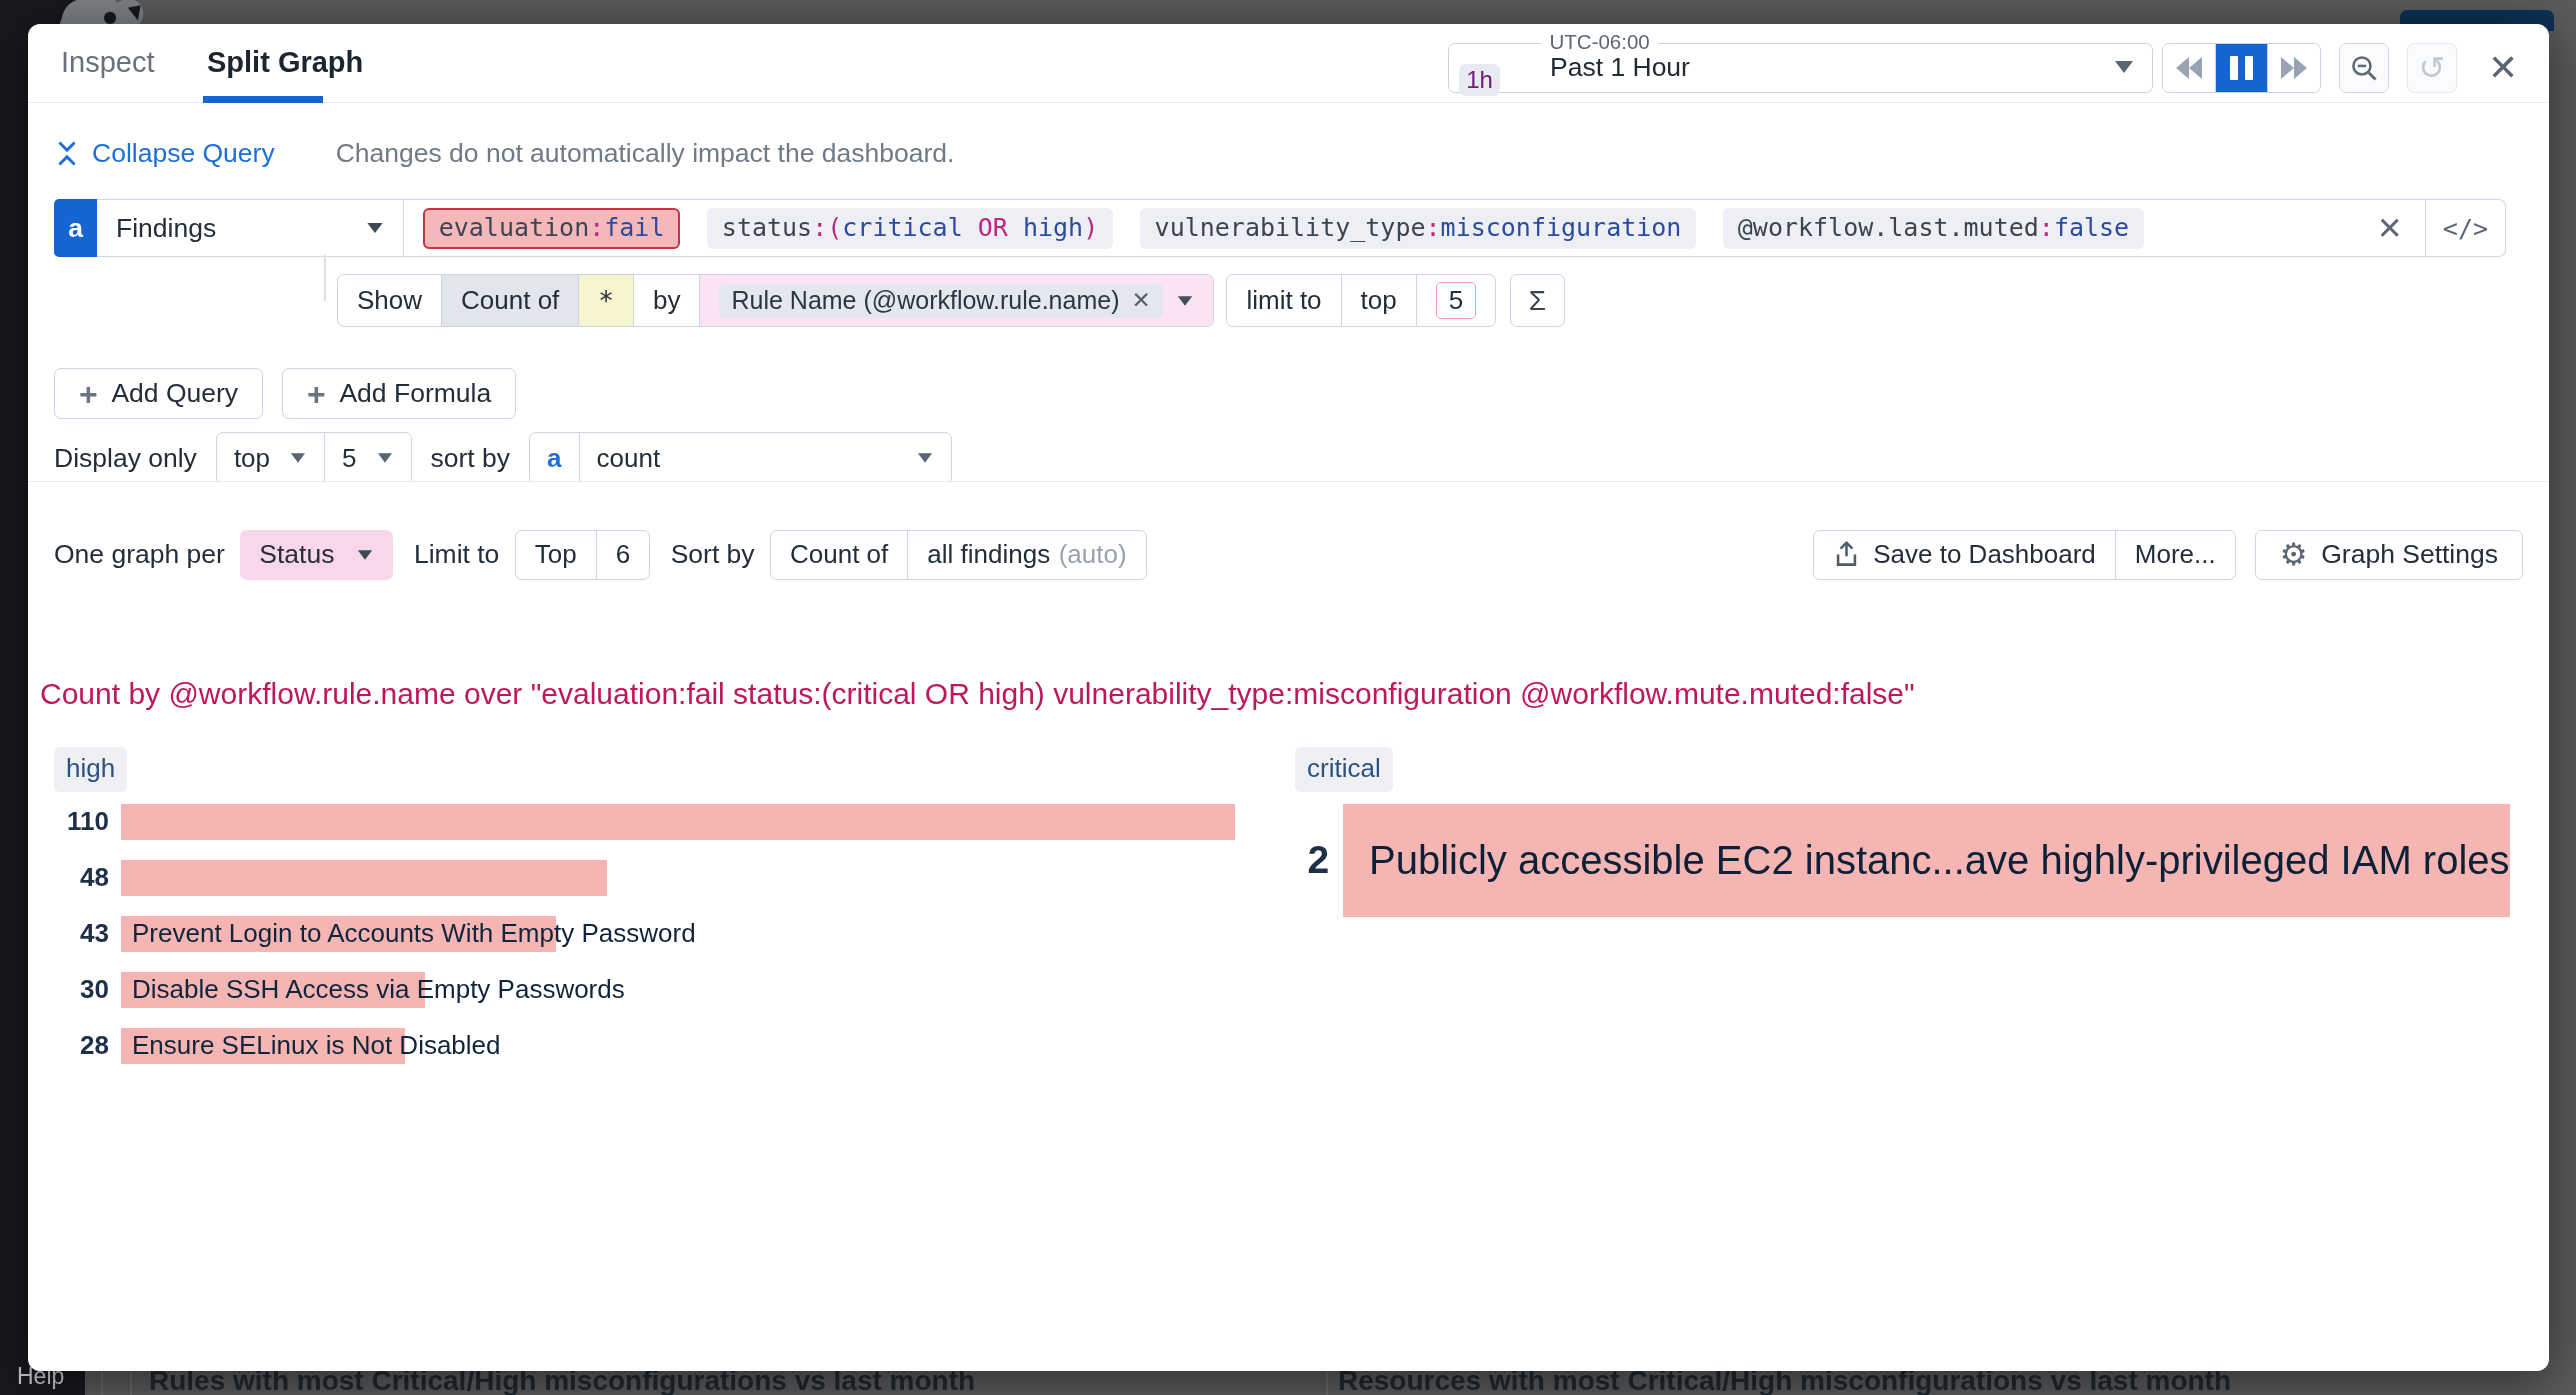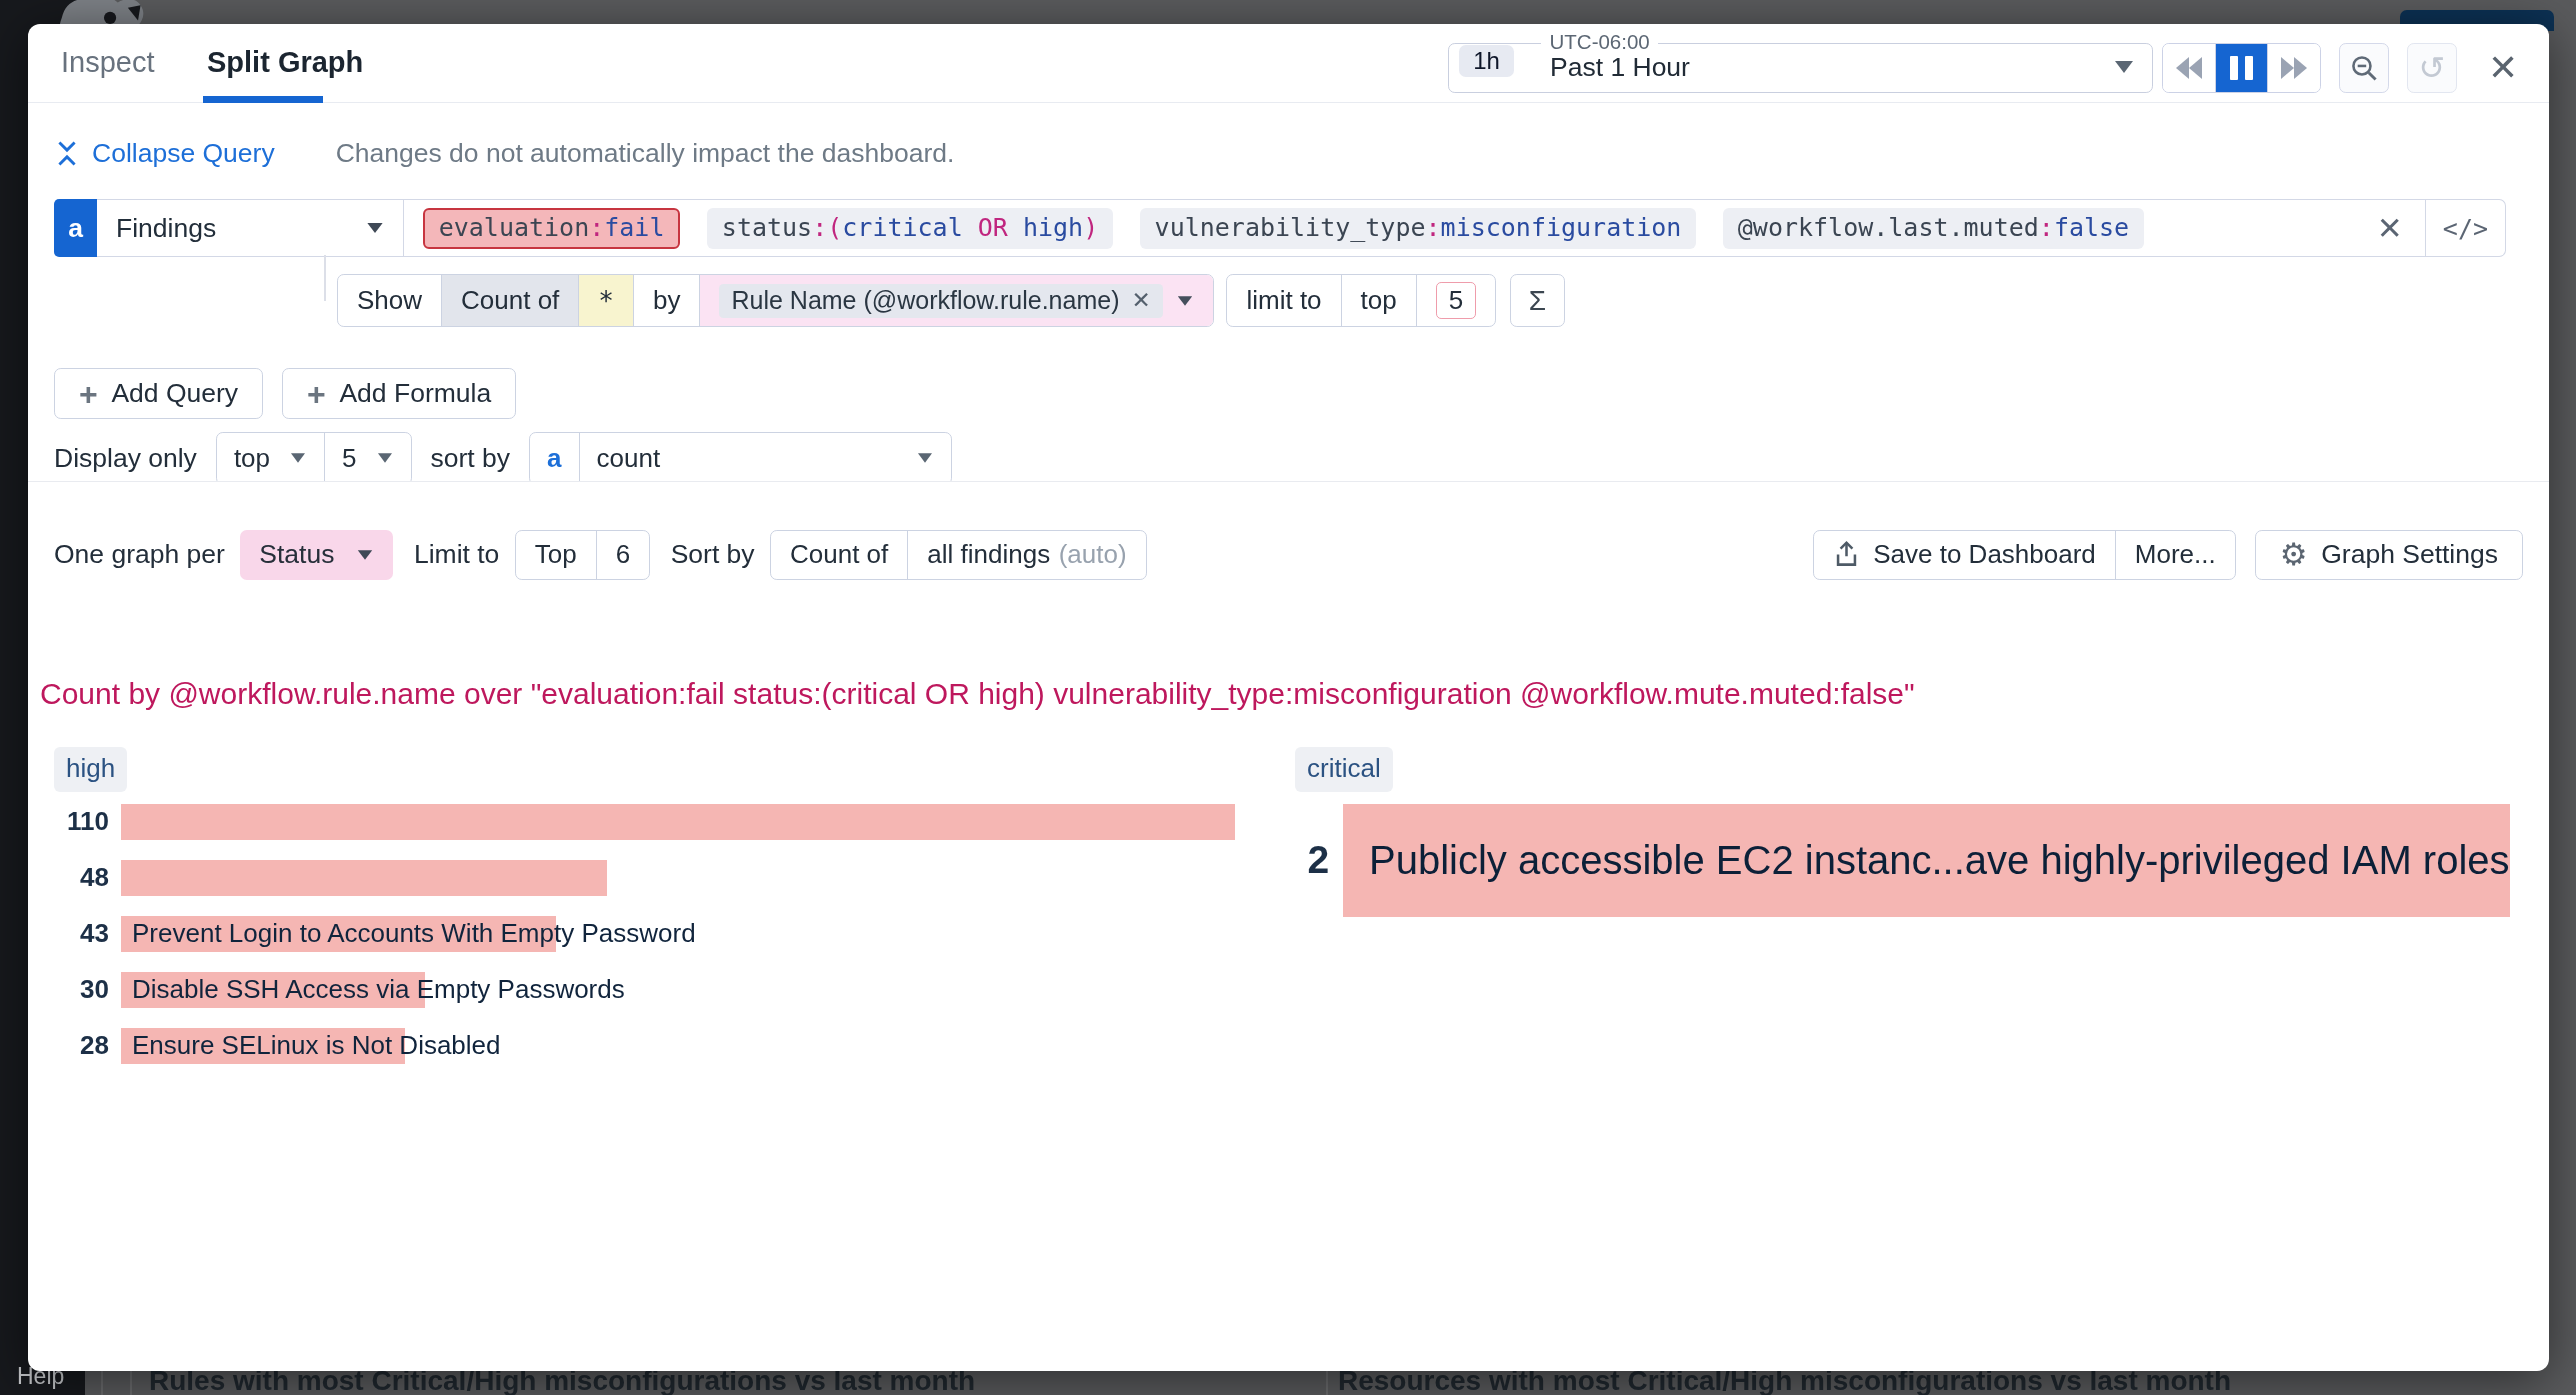--- a/index.html
+++ b/index.html
@@ -27,22 +27,22 @@
   
   .mheader { position:relative; height:79px; border-bottom:1.7px solid #e8ebf1; }
   .tab { position:absolute; top:0; height:77px; display:flex; align-items:center; font-size:29px; cursor:pointer; }
   .tab-inspect { left:33px; color:#68727e; }
   .tab-split { left:179px; color:#1b2530; font-weight:600; }
   .tab-underline { position:absolute; left:175px; top:72px; width:120px; height:6.8px; background:var(--accent); }
 
   .timebox { position:absolute; left:1420px; top:19px; width:705px; height:50px;
     border:1.7px solid #c9cfdf; border-radius:6.8px; }
   .timebox-legend { position:absolute; top:-13.7px; left:92px; background:#fff; padding:0 8.5px; font-size:20.5px; color:#5c6774; }
-  .time-chip { position:absolute; left:10.2px; top:1px; height:32px; padding:0 14px; background:#e7eaf2; border-radius:6.8px;
-    font-size:24px; color:#0f172a; display:flex; align-items:center; }
+  .time-chip { position:absolute; left:10.2px; top:20px; height:32px; padding:0 7px; background:#e7eaf2; border-radius:6.8px;
+    font-size:24px; color:#701a75; display:flex; align-items:center; }
   .time-label { position:absolute; left:101px; top:0; height:46px; display:flex; align-items:center; font-size:26.5px; color:#212b36; }
   .timebox .caret { position:absolute; right:19px; top:17px; }
   .caret { width:0; height:0; border-left:9.4px solid transparent; border-right:9.4px solid transparent; border-top:12px solid #5a6673; }
 
   .ctrl-group { position:absolute; left:2134px; top:19px; width:159px; height:50px; border:1.7px solid #ccd2e6; border-radius:6.8px;
     display:flex; overflow:hidden; }
   .ctrl-cell { flex:1; display:flex; align-items:center; justify-content:center; background:#fff; }
   .ctrl-cell + .ctrl-cell { border-left:1.7px solid #ccd2e6; }
   .ctrl-pause { background:var(--accent); }
   .dbl-tri { display:flex; }

